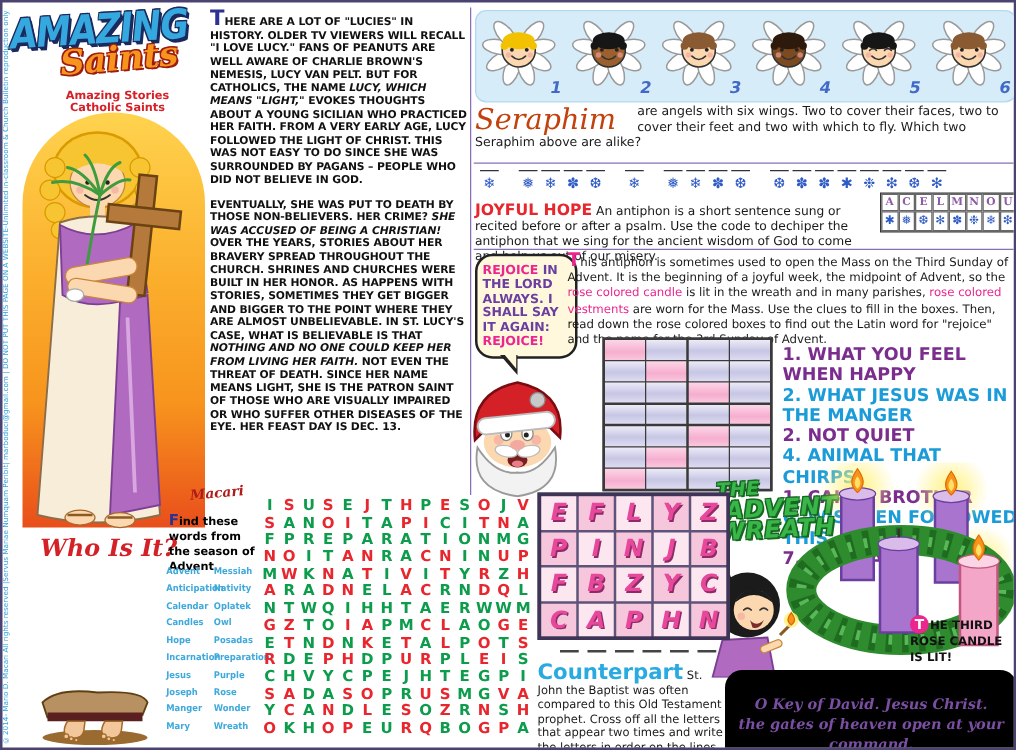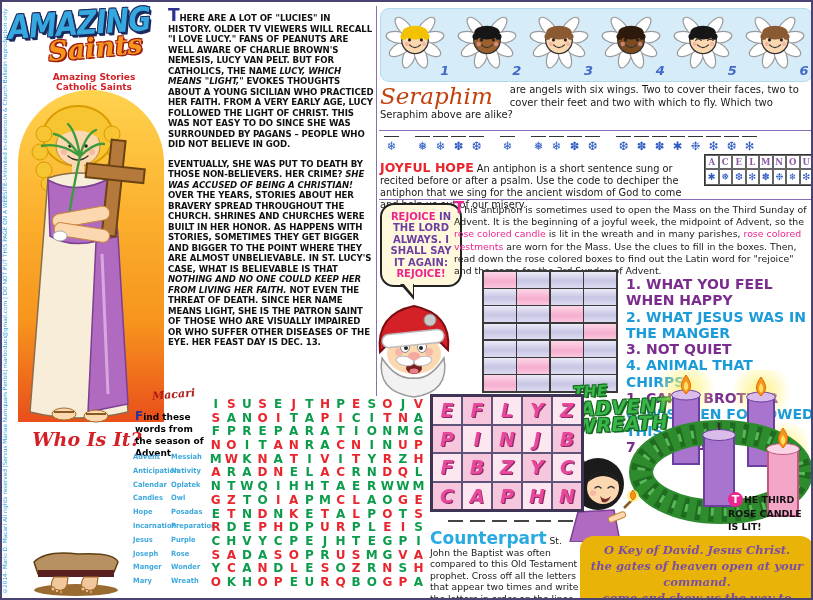--- a/index.html
+++ b/index.html
@@ -67,21 +67,21 @@
   #joyful{left:378px;top:160px;width:316px;font-size:9.8px;line-height:12.1px;color:#1a1a1a;}
   #joyful b{color:#E8262D;font-weight:900;font-size:12.5px;}
   #keybox{left:702px;top:152px;width:108px;display:grid;grid-template-columns:repeat(8,1fr);
     border:1.6px solid #333;background:#fff;}
   .key-letter{border:.7px solid #666;color:#8E5BA6;font-weight:900;font-size:8.5px;text-align:center;
     height:12px;line-height:12px;font-family:"DejaVu Serif",serif;}
   .key-flake{border:.7px solid #666;color:#2F5BC4;font-size:9.5px;text-align:center;height:14px;line-height:14px;}
 
   
   #bubble{left:378px;top:201px;width:70px;background:#FFF8DC;border:2px solid #222;border-radius:14px;
-    padding:6px 4px;text-align:center;font-size:10px;font-weight:900;line-height:11.4px;}
+    padding:6px 4px;font-size:10px;font-weight:900;line-height:11.4px;}
   .seg-pink{color:#EC268F;}
   .seg-purple{color:#6B3FA0;}
   .tail-border{position:absolute;bottom:-15px;left:18px;width:0;height:0;
     border-left:14px solid transparent;border-top:16px solid #222;}
   .tail-fill{position:absolute;bottom:-10px;left:21px;width:0;height:0;
     border-left:10px solid transparent;border-top:12px solid #FFF8DC;}
   #santa{left:368px;top:300px;width:88px;height:96px;}
 
   
   #third{left:452px;top:200px;width:358px;font-size:9.4px;line-height:12.2px;color:#1a1a1a;}
@@ -116,22 +116,22 @@
   .ccell{display:flex;align-items:center;justify-content:center;background:#FCE7F1;
     font-weight:900;font-style:italic;font-size:19px;color:#E8489B;
     text-shadow:1.2px 1.2px 0 #8E2B66;}
   .ccell.alt{background:#F6C6DC;}
   #cblanks{left:446px;top:518px;display:flex;}
   #cblanks div{width:15px;border-top:2px solid #444;margin-right:7px;}
   #ctext{left:428px;top:531px;width:152px;font-size:9.2px;line-height:11.5px;color:#1a1a1a;}
   #ctext b{color:#29ABE2;font-weight:900;font-size:17px;}
 
   
-  #okey{left:578px;top:534px;width:234px;height:64px;background:#eab308;border-radius:14px 14px 0 0;
-    padding-top:6px;text-align:center;color:#7A4FA3;font-family:"DejaVu Serif",serif;
+  #okey{left:578px;top:534px;width:234px;height:64px;background:#000000;border-radius:14px 14px 0 0;
+    padding-top:19px;text-align:center;color:#7A4FA3;font-family:"DejaVu Serif",serif;
     font-style:italic;font-weight:bold;font-size:11.6px;line-height:16px;box-sizing:border-box;}
 
   
   #findw{left:133px;top:408px;width:74px;font-size:9px;font-weight:700;line-height:12px;}
   #findw::first-letter{color:#2E3192;font-weight:900;font-size:12px;}
   #wordcols{left:131px;top:448px;width:76px;display:flex;}
   .wcol{width:38px;}
   .wcol p{margin:0;font-size:7.3px;font-weight:bold;color:#3FA9DC;line-height:13.8px;
     white-space:nowrap;transform:scaleX(.92);transform-origin:left;}
   #wsgrid{left:206px;top:396px;width:219px;display:grid;grid-template-columns:repeat(14,15.6px);
@@ -530,21 +530,21 @@
       <div class="acell"></div>
       <div class="acell"></div>
       <div class="acell pink"></div>
       <div class="acell"></div>
       <div class="acell"></div>
       <div class="acell"></div>
     </div>
   <div id="clues" class="abs">
       <div class="c-purple">1. WHAT YOU FEEL WHEN HAPPY</div>
       <div class="c-blue">2. WHAT JESUS WAS IN THE MANGER</div>
-      <div class="c-purple">3. NOT QUIET</div>
+      <div class="c-purple">2. NOT QUIET</div>
       <div class="c-blue">4. ANIMAL THAT CHIRPS</div>
       <div class="c-purple">1. CAIN'S BROTHER</div>
       <div class="c-blue">6. WISEMEN FOLLOWED THIS</div>
       <div class="c-purple">7. NOT HARD</div>
     </div>
 
   <div id="wtitle" class="abs">
     <div>THE</div>
     <div>ADVENT</div>
     <div>WREATH</div>

